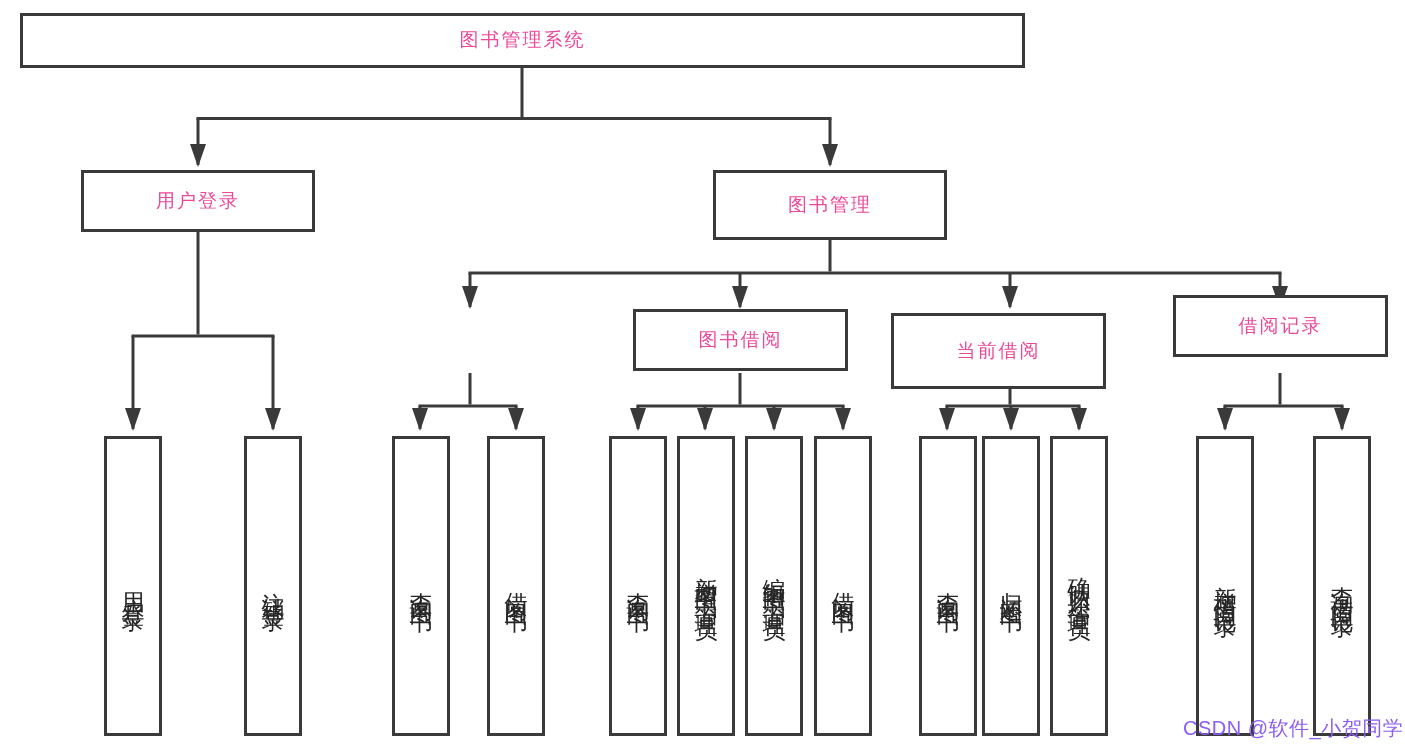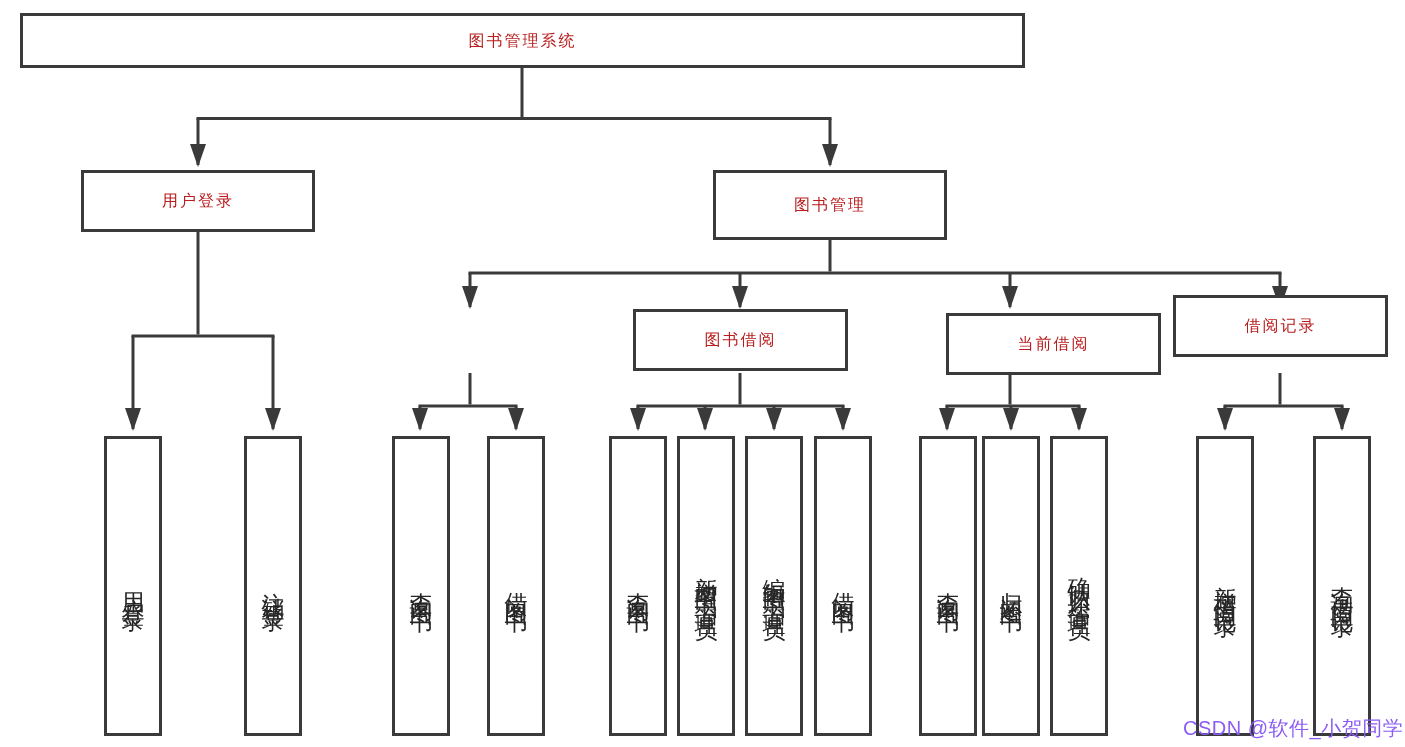--- a/index.html
+++ b/index.html
@@ -7,21 +7,21 @@
     position:relative; width:1405px; height:747px; background:#ffffff;
     overflow:hidden; font-family:"Liberation Sans", sans-serif;
   }
   .connectors { position:absolute; left:0; top:0; }
   .node {
     position:absolute; box-sizing:border-box; background:#ffffff;
     border:3px solid #3a3a3a; display:flex; align-items:center; justify-content:center;
     z-index:2;
   }
   .node span {
-    color:#b91c1c; font-size:16px; letter-spacing:2px; white-space:nowrap; line-height:1.2;
+    color:#ec4899; font-size:19px; letter-spacing:2px; white-space:nowrap; line-height:1.2;
   }
   .leaf {
     position:absolute; top:436px; width:58px; height:300px; box-sizing:border-box;
     background:#ffffff; border:3px solid #3a3a3a;
     display:flex; align-items:center; justify-content:center; z-index:2;
   }
   .leaf span {
     writing-mode:vertical-rl; text-orientation:mixed;
     color:#262626; font-size:23px; letter-spacing:6px; line-height:1; white-space:nowrap;
   }
@@ -92,21 +92,21 @@
   <div class="node" style="left:81px;top:170px;width:234px;height:62px">
     <span>用户登录</span>
   </div>
   <div class="node" style="left:713px;top:170px;width:234px;height:70px">
     <span>图书管理</span>
   </div>
 
   <div class="node" style="left:633px;top:309px;width:215px;height:62px">
     <span>图书借阅</span>
   </div>
-  <div class="node" style="left:946px;top:313px;width:215px;height:62px">
+  <div class="node" style="left:891px;top:313px;width:215px;height:76px">
     <span>当前借阅</span>
   </div>
   <div class="node" style="left:1173px;top:295px;width:215px;height:62px">
     <span>借阅记录</span>
   </div>
 
   <div class="leaf" style="left:104px">
     <span>用户登录</span>
   </div>
   <div class="leaf" style="left:244px">

